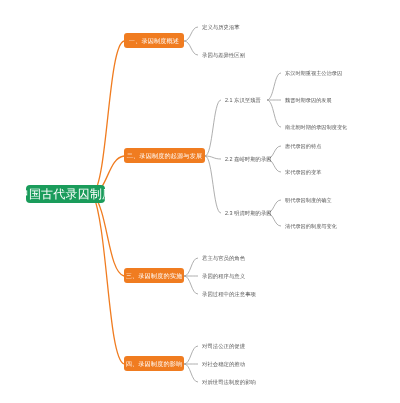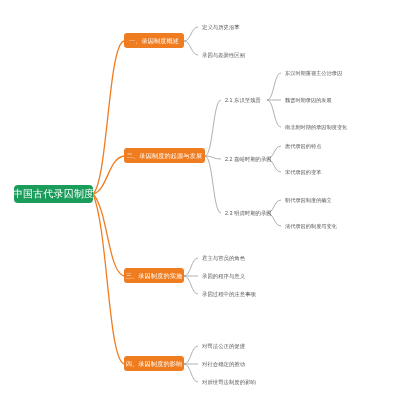--- a/index.html
+++ b/index.html
@@ -34,23 +34,24 @@
     align-items: center;
     justify-content: center;
     text-align: center;
     line-height: 1.25;
     white-space: nowrap;
   }
   .root {
     background: #1a9c5b;
     color: #ffffff;
     border-radius: 4px;
-    font-size: 10px;
+    font-size: 12px;
     padding: 4px 6px;
     letter-spacing: 0.2px;
+    margin-left: 12px;
   }
   .branch {
     background: #f07c20;
     color: #ffffff;
     border-radius: 3px;
     font-size: 6.2px;
     padding: 3px 5px;
     letter-spacing: 0.1px;
   }
   .leaf2 {

